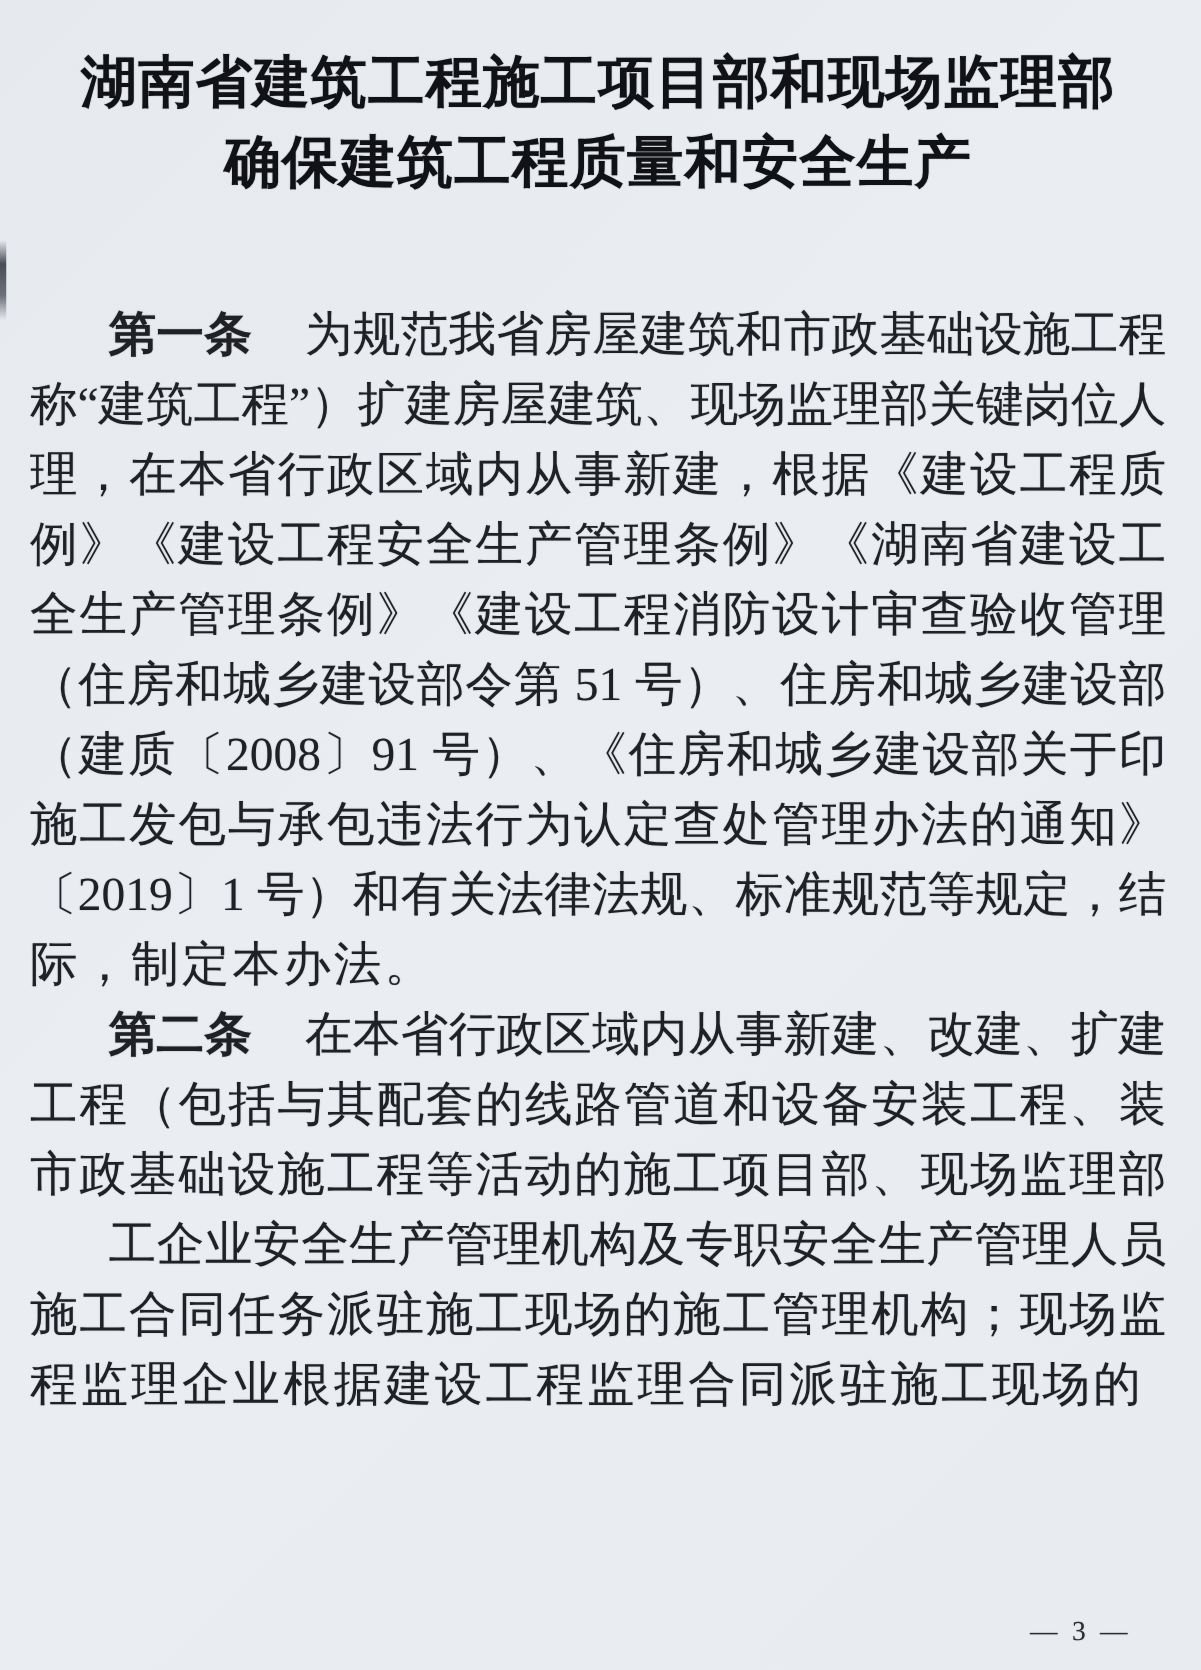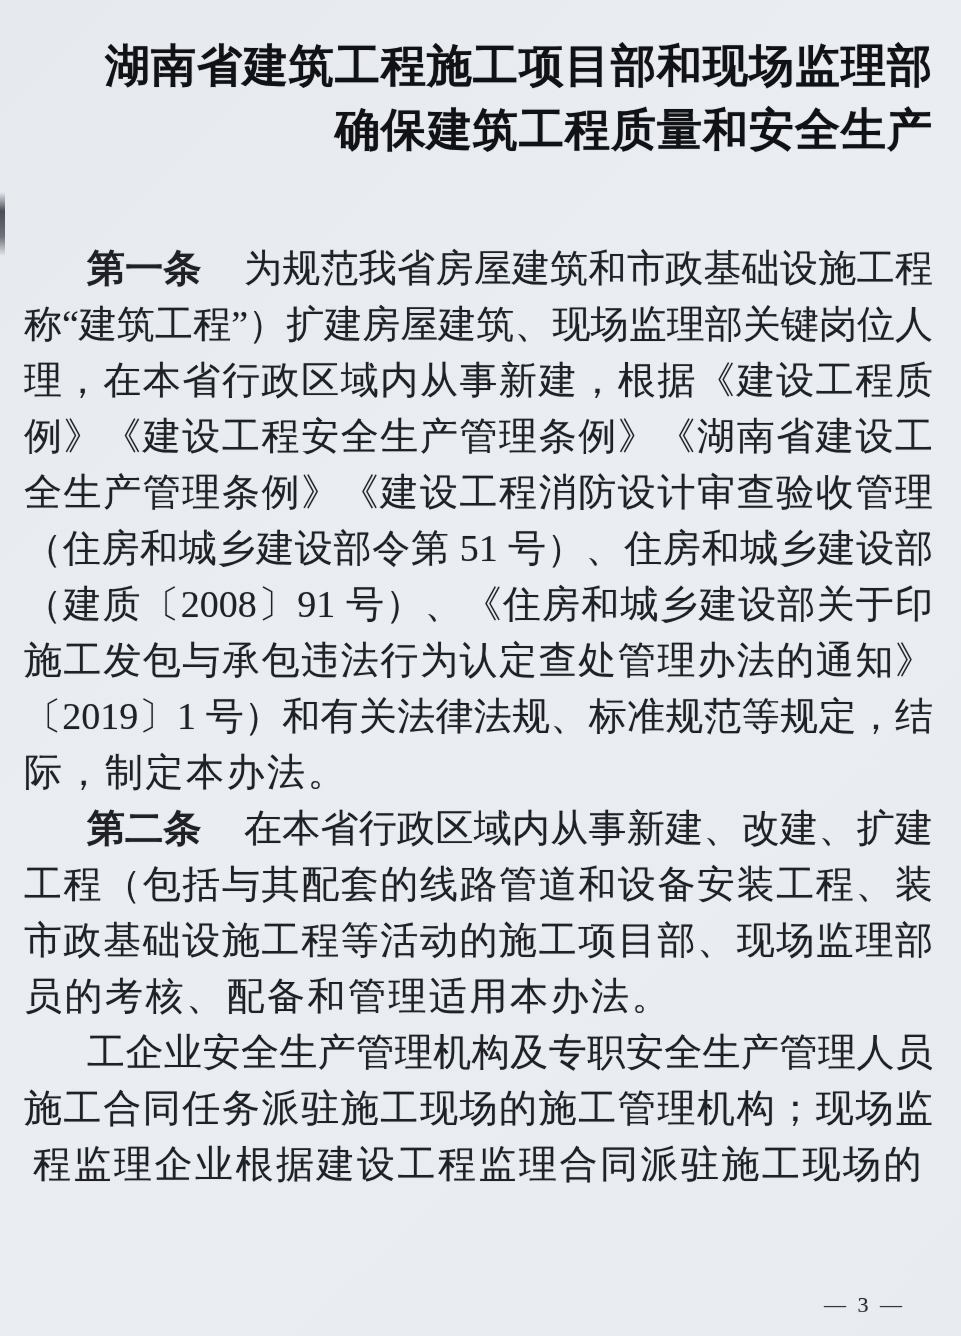--- a/index.html
+++ b/index.html
@@ -28,21 +28,21 @@
     width: 5px;
     height: 64px;
     background: linear-gradient(180deg,
       rgba(45,50,60,0) 0%,
       rgba(45,50,60,0.85) 30%,
       rgba(45,50,60,0.65) 70%,
       rgba(45,50,60,0) 100%);
   }
   .title {
     margin: 0;
-    text-align: right;
+    text-align: center;
     font-size: 45px;
     line-height: 64px;
     font-weight: bold;
     letter-spacing: 1px;
     color: #111216;
     text-shadow: 0 0 1px rgba(17,18,22,0.45);
   }
   .title-line {
     display: block;
   }
@@ -53,21 +53,21 @@
     text-shadow: 0 0 1px rgba(31,33,38,0.35);
   }
   .line {
     height: 56px;
     line-height: 56px;
     text-align: justify;
     text-align-last: justify;
     overflow: hidden;
   }
   .line.last {
-    text-align: center;
+    text-align: left;
     text-align-last: left;
     letter-spacing: 2.5px;
   }
   .line.indent {
     padding-left: 63px;
   }
   .lead {
     font-weight: bold;
     margin-right: 42px;
     text-shadow: 0 0 1px rgba(17,18,22,0.5);
@@ -101,21 +101,20 @@
       <div class="line"><span>例》《建设工程安全生产管理条例》《湖南省建设工程质量和安</span></div>
       <div class="line"><span>全生产管理条例》《建设工程消防设计审查验收管理暂行规定》</span></div>
       <div class="line"><span>（住房和城乡建设部令第 51 号）、住房和城乡建设部《建筑施</span></div>
       <div class="line"><span>（建质〔2008〕91 号）、《住房和城乡建设部关于印发建筑工程</span></div>
       <div class="line"><span>施工发包与承包违法行为认定查处管理办法的通知》（建市规</span></div>
       <div class="line"><span>〔2019〕1 号）和有关法律法规、标准规范等规定，结合本省实</span></div>
       <div class="line last"><span>际，制定本办法。</span></div>
       <div class="line indent"><span class="lead">第二条</span><span>在本省行政区域内从事新建、改建、扩建房屋建筑</span></div>
       <div class="line"><span>工程（包括与其配套的线路管道和设备安装工程、装修工程）和</span></div>
       <div class="line"><span>市政基础设施工程等活动的施工项目部、现场监理部关键岗位人</span></div>
-      <div class="line last"><span>员的考核、配备和管理适用本办法。</span></div>
       <div class="line indent"><span>工企业安全生产管理机构及专职安全生产管理人员配备办法</span></div>
       <div class="line"><span>施工合同任务派驻施工现场的施工管理机构；现场监理部是指工</span></div>
       <div class="line last"><span>程监理企业根据建设工程监理合同派驻施工现场的监理机构。</span></div>
     </div>
 
   <div class="page-number">— 3 —</div>
 
 </div>
 
 </body></html>

